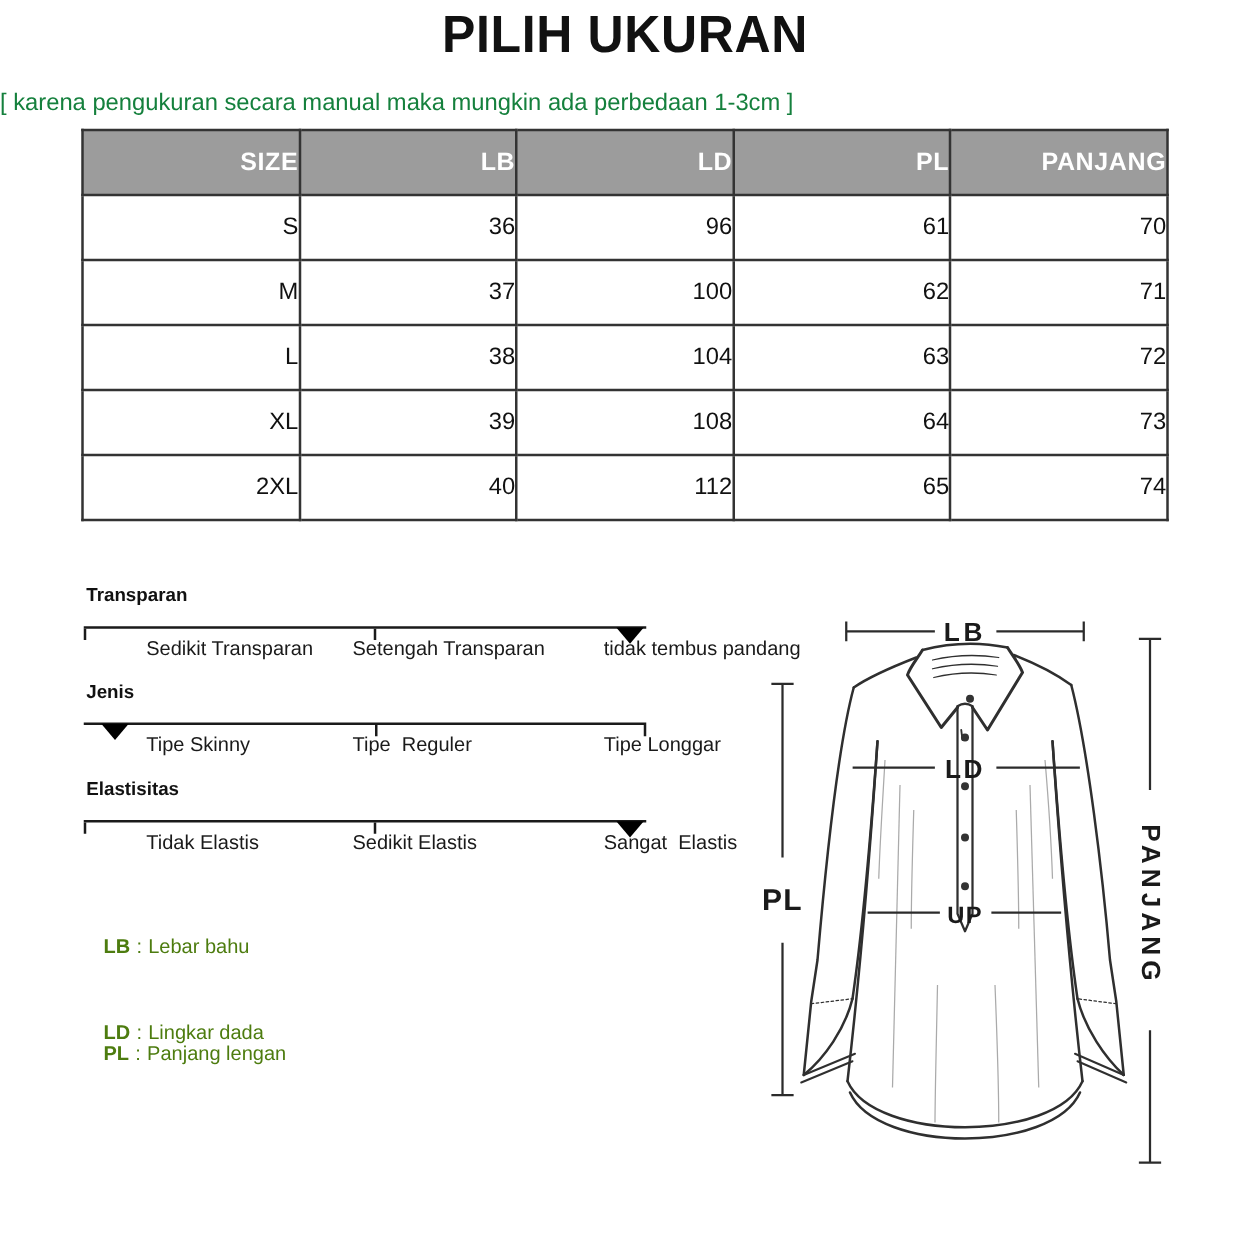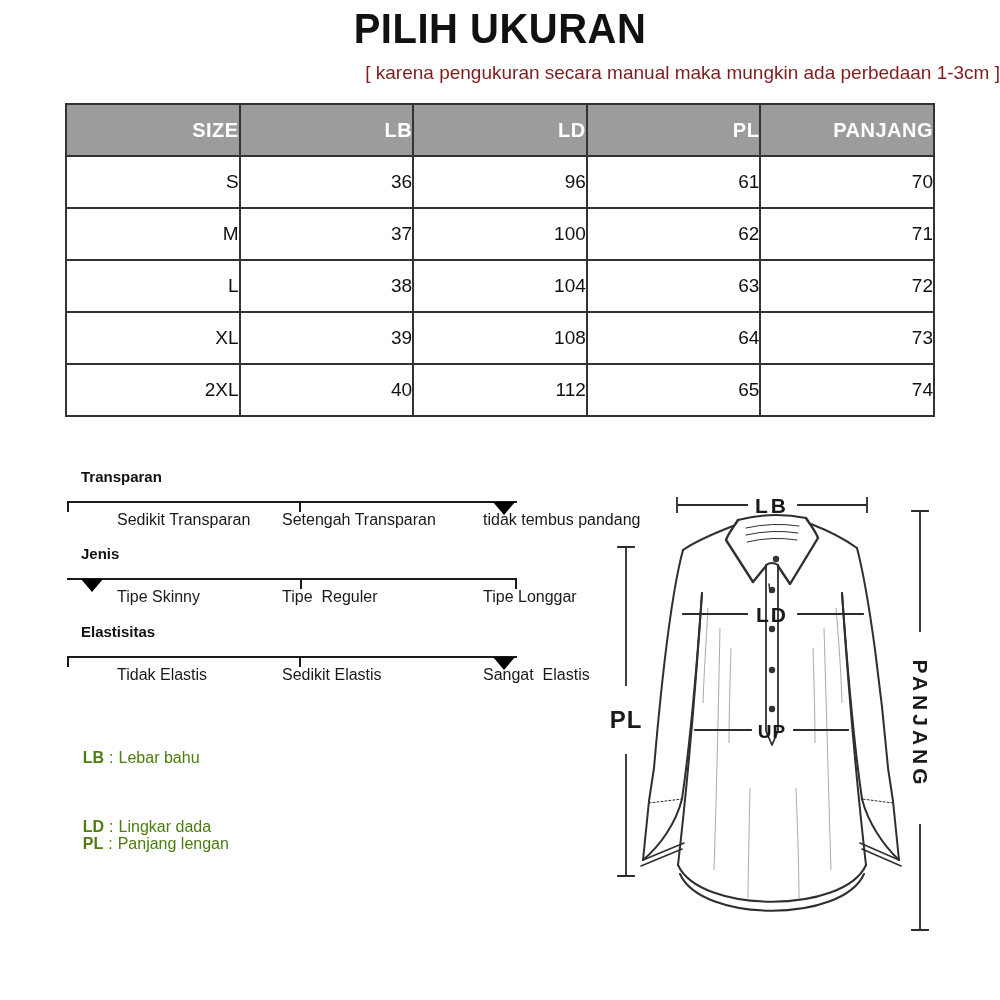--- a/index.html
+++ b/index.html
@@ -4,35 +4,35 @@
 <style>
   * { margin:0; padding:0; box-sizing:border-box; }
   html,body { background:#fff; }
   body { font-family:"Liberation Sans", sans-serif; color:#111; }
   .canvas { position:relative; width:1000px; height:1000px; background:#ffffff; overflow:hidden;padding-left:22px; }
 
   
   .title { position:absolute; top:6px; left:0; width:1000px; text-align:center;
            font-size:40px; font-weight:800; letter-spacing:0.5px; color:#111;
            transform:scaleY(1.05); }
-  .subtitle { position:absolute; top:62px; left:0; width:1000px; text-align:right;
-              font-size:19px; color:#7f1d1d; }
+  .subtitle { position:absolute; top:72px; left:0; width:1000px; text-align:left;
+              font-size:19px; color:#15803d; }
 
   
   .size-table-wrap { position:absolute; left:65px; top:103px; }
   table.size-table { border-collapse:collapse; width:870px; table-layout:fixed; }
   table.size-table th, table.size-table td {
       border:2px solid #333; height:52px; text-align:right; vertical-align:middle; }
   table.size-table th { background:#9c9c9c; color:#ffffff; font-size:20px;
       font-weight:bold; letter-spacing:0.5px; }
   table.size-table td { font-size:19px; color:#111; background:#fff; }
 
   
   .scale-group { position:absolute; left:65px; width:560px; height:72px; }
-  .scale-name { position:absolute; left:16px; top:0; font-size:15px; font-weight:bold; color:#111; }
+  .scale-name { position:absolute; left:4px; top:0; font-size:15px; font-weight:bold; color:#111; }
   .scale-track { position:absolute; left:2px; top:33px; width:450px; height:2px; background:#1a1a1a; }
   .scale-tick { position:absolute; top:2px; width:2px; height:9px; background:#1a1a1a; }
   .scale-tri { position:absolute; top:1px; width:0; height:0;
       border-left:11px solid transparent; border-right:11px solid transparent;
       border-top:13px solid #000; }
   .s-label { position:absolute; top:43px; font-size:16px; color:#1a1a1a; white-space:pre;margin-left:44px; }
   .s-label.l0 { left:8px; } .s-label.l1 { left:173px; } .s-label.l2 { left:374px; }
 
   
   .legend-item { position:absolute; left:65px; font-size:16px; color:#4d7c0f; white-space:pre; }

